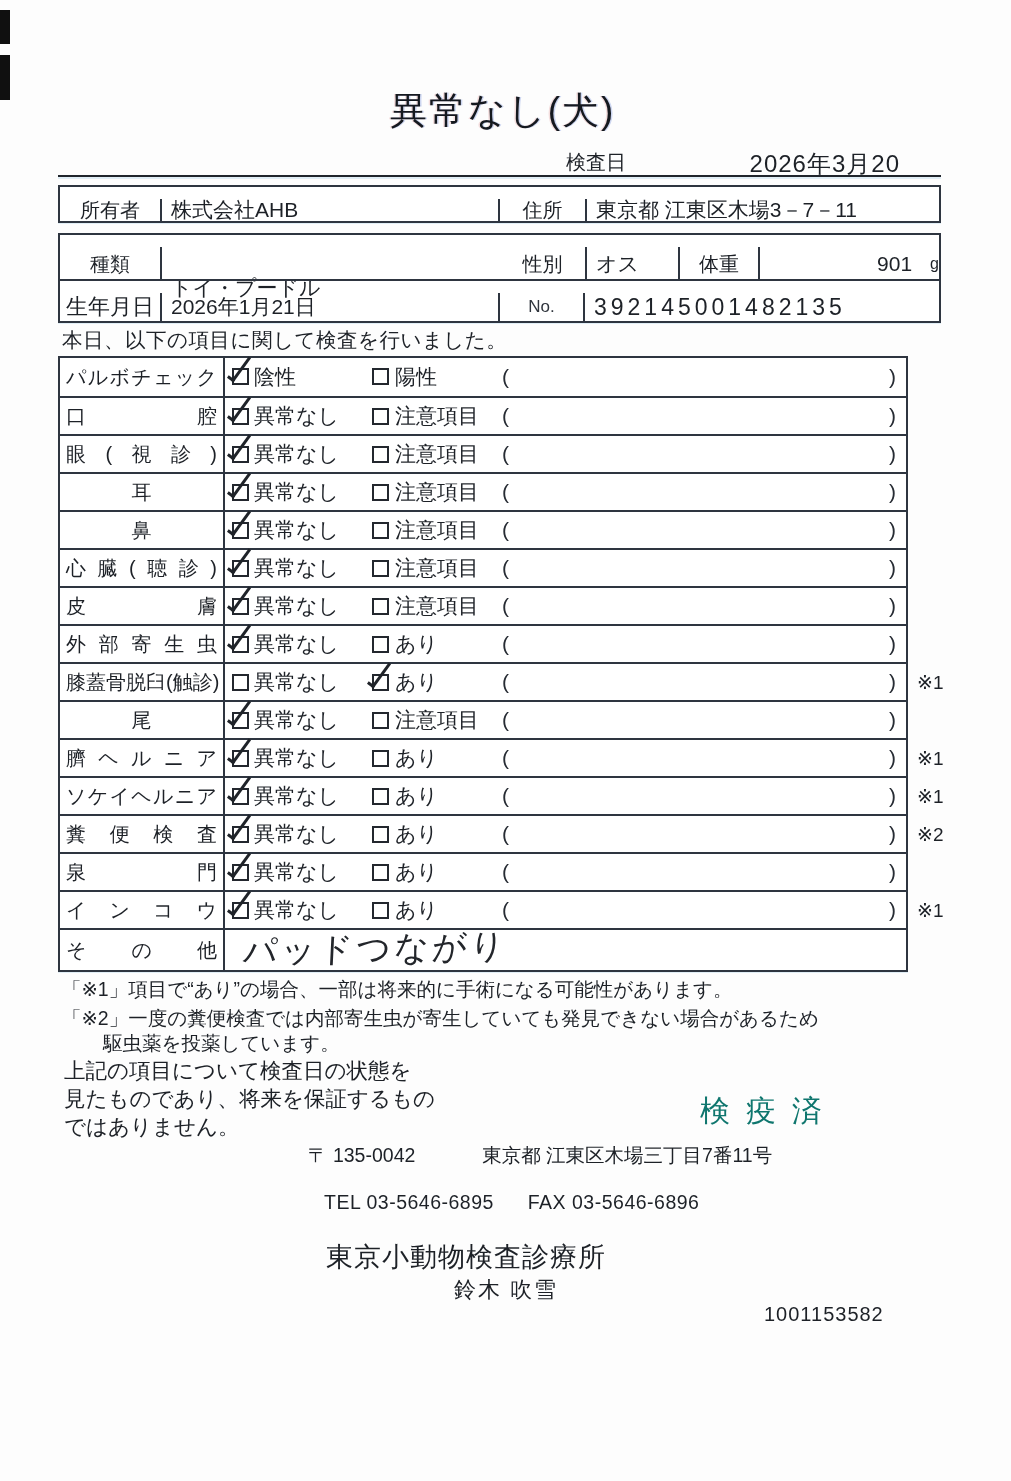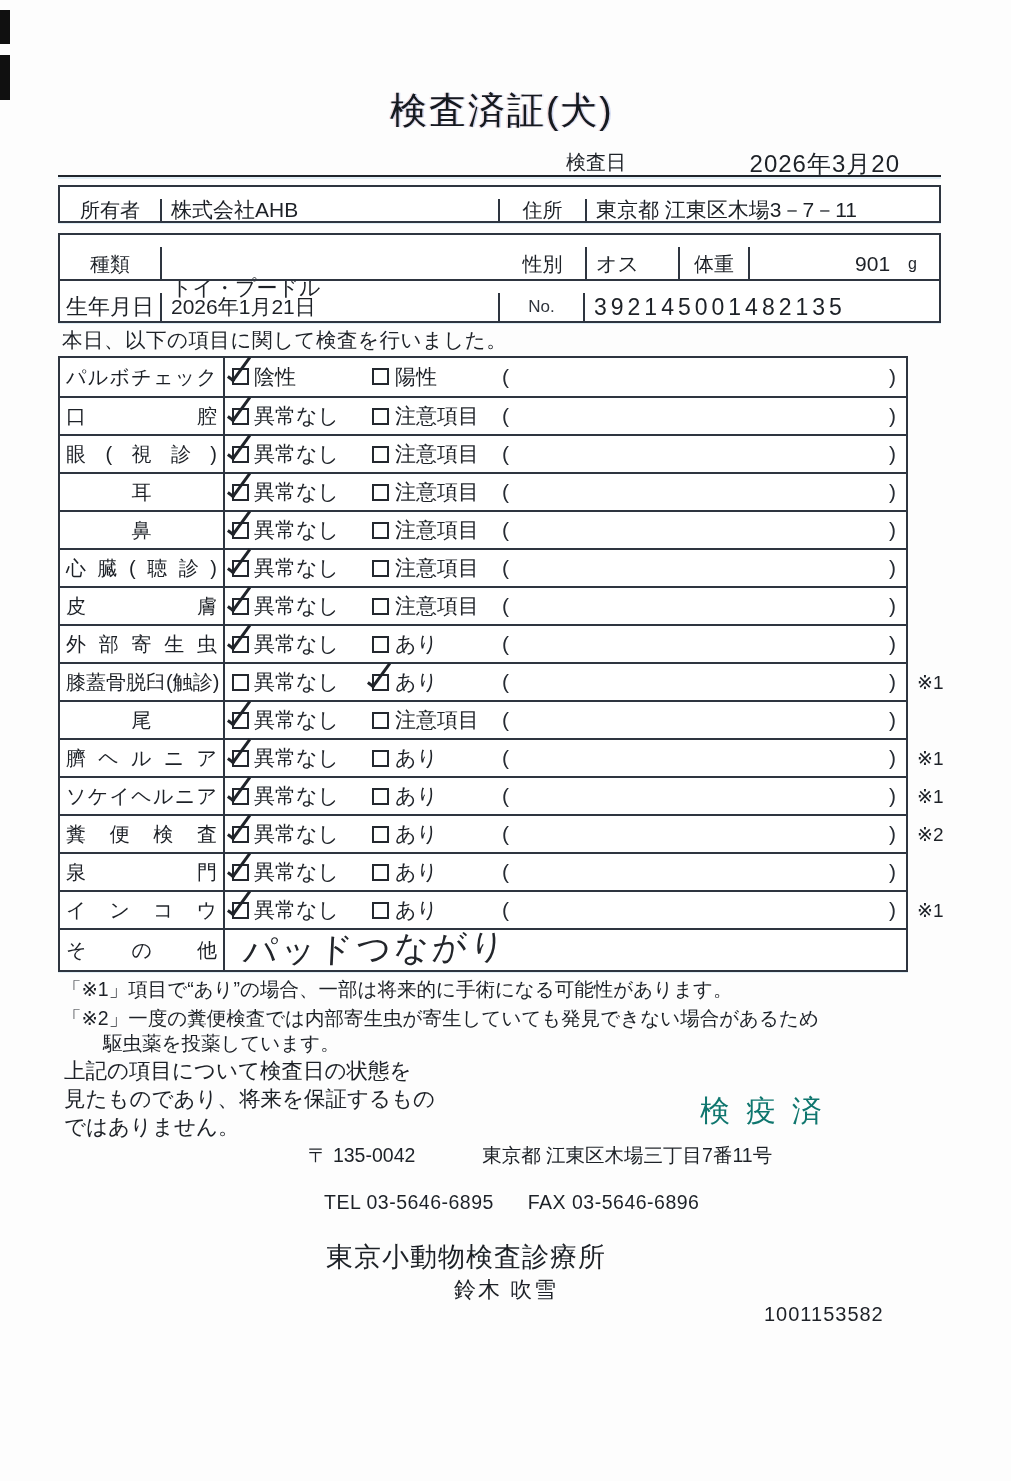--- a/index.html
+++ b/index.html
@@ -43,21 +43,21 @@
   #boxB { top:233px; height:90px; }
   .cell { position:absolute; top:12px; bottom:0; display:flex; align-items:center; font-size:20px; white-space:nowrap; overflow:visible; }
   .cell.center { justify-content:center; }
   .cell.bR { border-right:2px solid var(--bd); }
   .rowline { position:absolute; left:0; right:0; top:44px; height:2px; background:var(--bd); }
   .sub { position:absolute; left:0; right:0; }
   #rowB1 { top:0; height:46px; }
   #rowB2 { top:46px; bottom:0; }
   .padL { padding-left:9px; }
   .val { font-size:21px; }
-  #weight-cell { justify-content:flex-end; padding-right:22px; }
+  #weight-cell { justify-content:flex-end; padding-right:0; }
   #weight-unit { font-size:16px; margin-left:18px; }
   #no-label { font-size:17px; color:#30353d; }
   #no-value { font-size:23px; letter-spacing:4px; }
   #birth-label { font-size:22px; }
 
   #intro { position:absolute; left:62px; top:326px; font-size:20.5px; letter-spacing:0.5px; }
 
   
   #checklist {
     position:absolute; left:58px; top:356px; width:850px;
@@ -115,40 +115,40 @@
   #serial { position:absolute; left:764px; top:1303px; font-size:20px; letter-spacing:1px; }
 </style>
 </head>
 <body>
 
 <div id="page">
 
   <div id="mark1" class="scan-mark"></div>
   <div id="mark2" class="scan-mark"></div>
 
-  <div id="title">検査済証(犬)</div>
+  <div id="title">異常なし(犬)</div>
 
   <div id="exam-date-label">検査日</div>
   <div id="exam-date-value">2026年3月20日</div>
   <div id="topline"></div>
 
   <div id="boxA" class="hbox">
     <div class="cell center bR" style="left:0; width:102px;">所有者</div>
     <div class="cell bR padL val" style="left:102px; width:338px;">株式会社AHB</div>
     <div class="cell center bR" style="left:440px; width:87px;">住所</div>
     <div class="cell padL val" style="left:527px; right:0;">東京都 江東区木場3－7－11</div>
   </div>
 
   <div id="boxB" class="hbox">
     <div id="rowB1" class="sub">
       <div class="cell center bR" style="left:0; width:102px;">種類</div>
       <div class="cell bR padL val" style="left:102px; width:338px;margin-top:41px;">トイ・プードル</div>
       <div class="cell center bR" style="left:440px; width:87px;">性別</div>
       <div class="cell bR padL val" style="left:527px; width:93px;">オス</div>
-      <div class="cell center bR" style="left:620px; width:70px;">体重</div>
+      <div class="cell center bR" style="left:620px; width:80px;">体重</div>
       <div id="weight-cell" class="cell val" style="left:684px; right:0;">
         <span>901</span>
           <span id="weight-unit">g</span>
       </div>
     </div>
     <div class="rowline"></div>
     <div id="rowB2" class="sub">
       <div id="birth-label" class="cell center bR" style="left:0; width:102px;">生年月日</div>
       <div class="cell bR padL val" style="left:102px; width:338px;">2026年1月21日</div>
       <div id="no-label" class="cell center bR" style="left:440px; width:85px;">No.</div>

